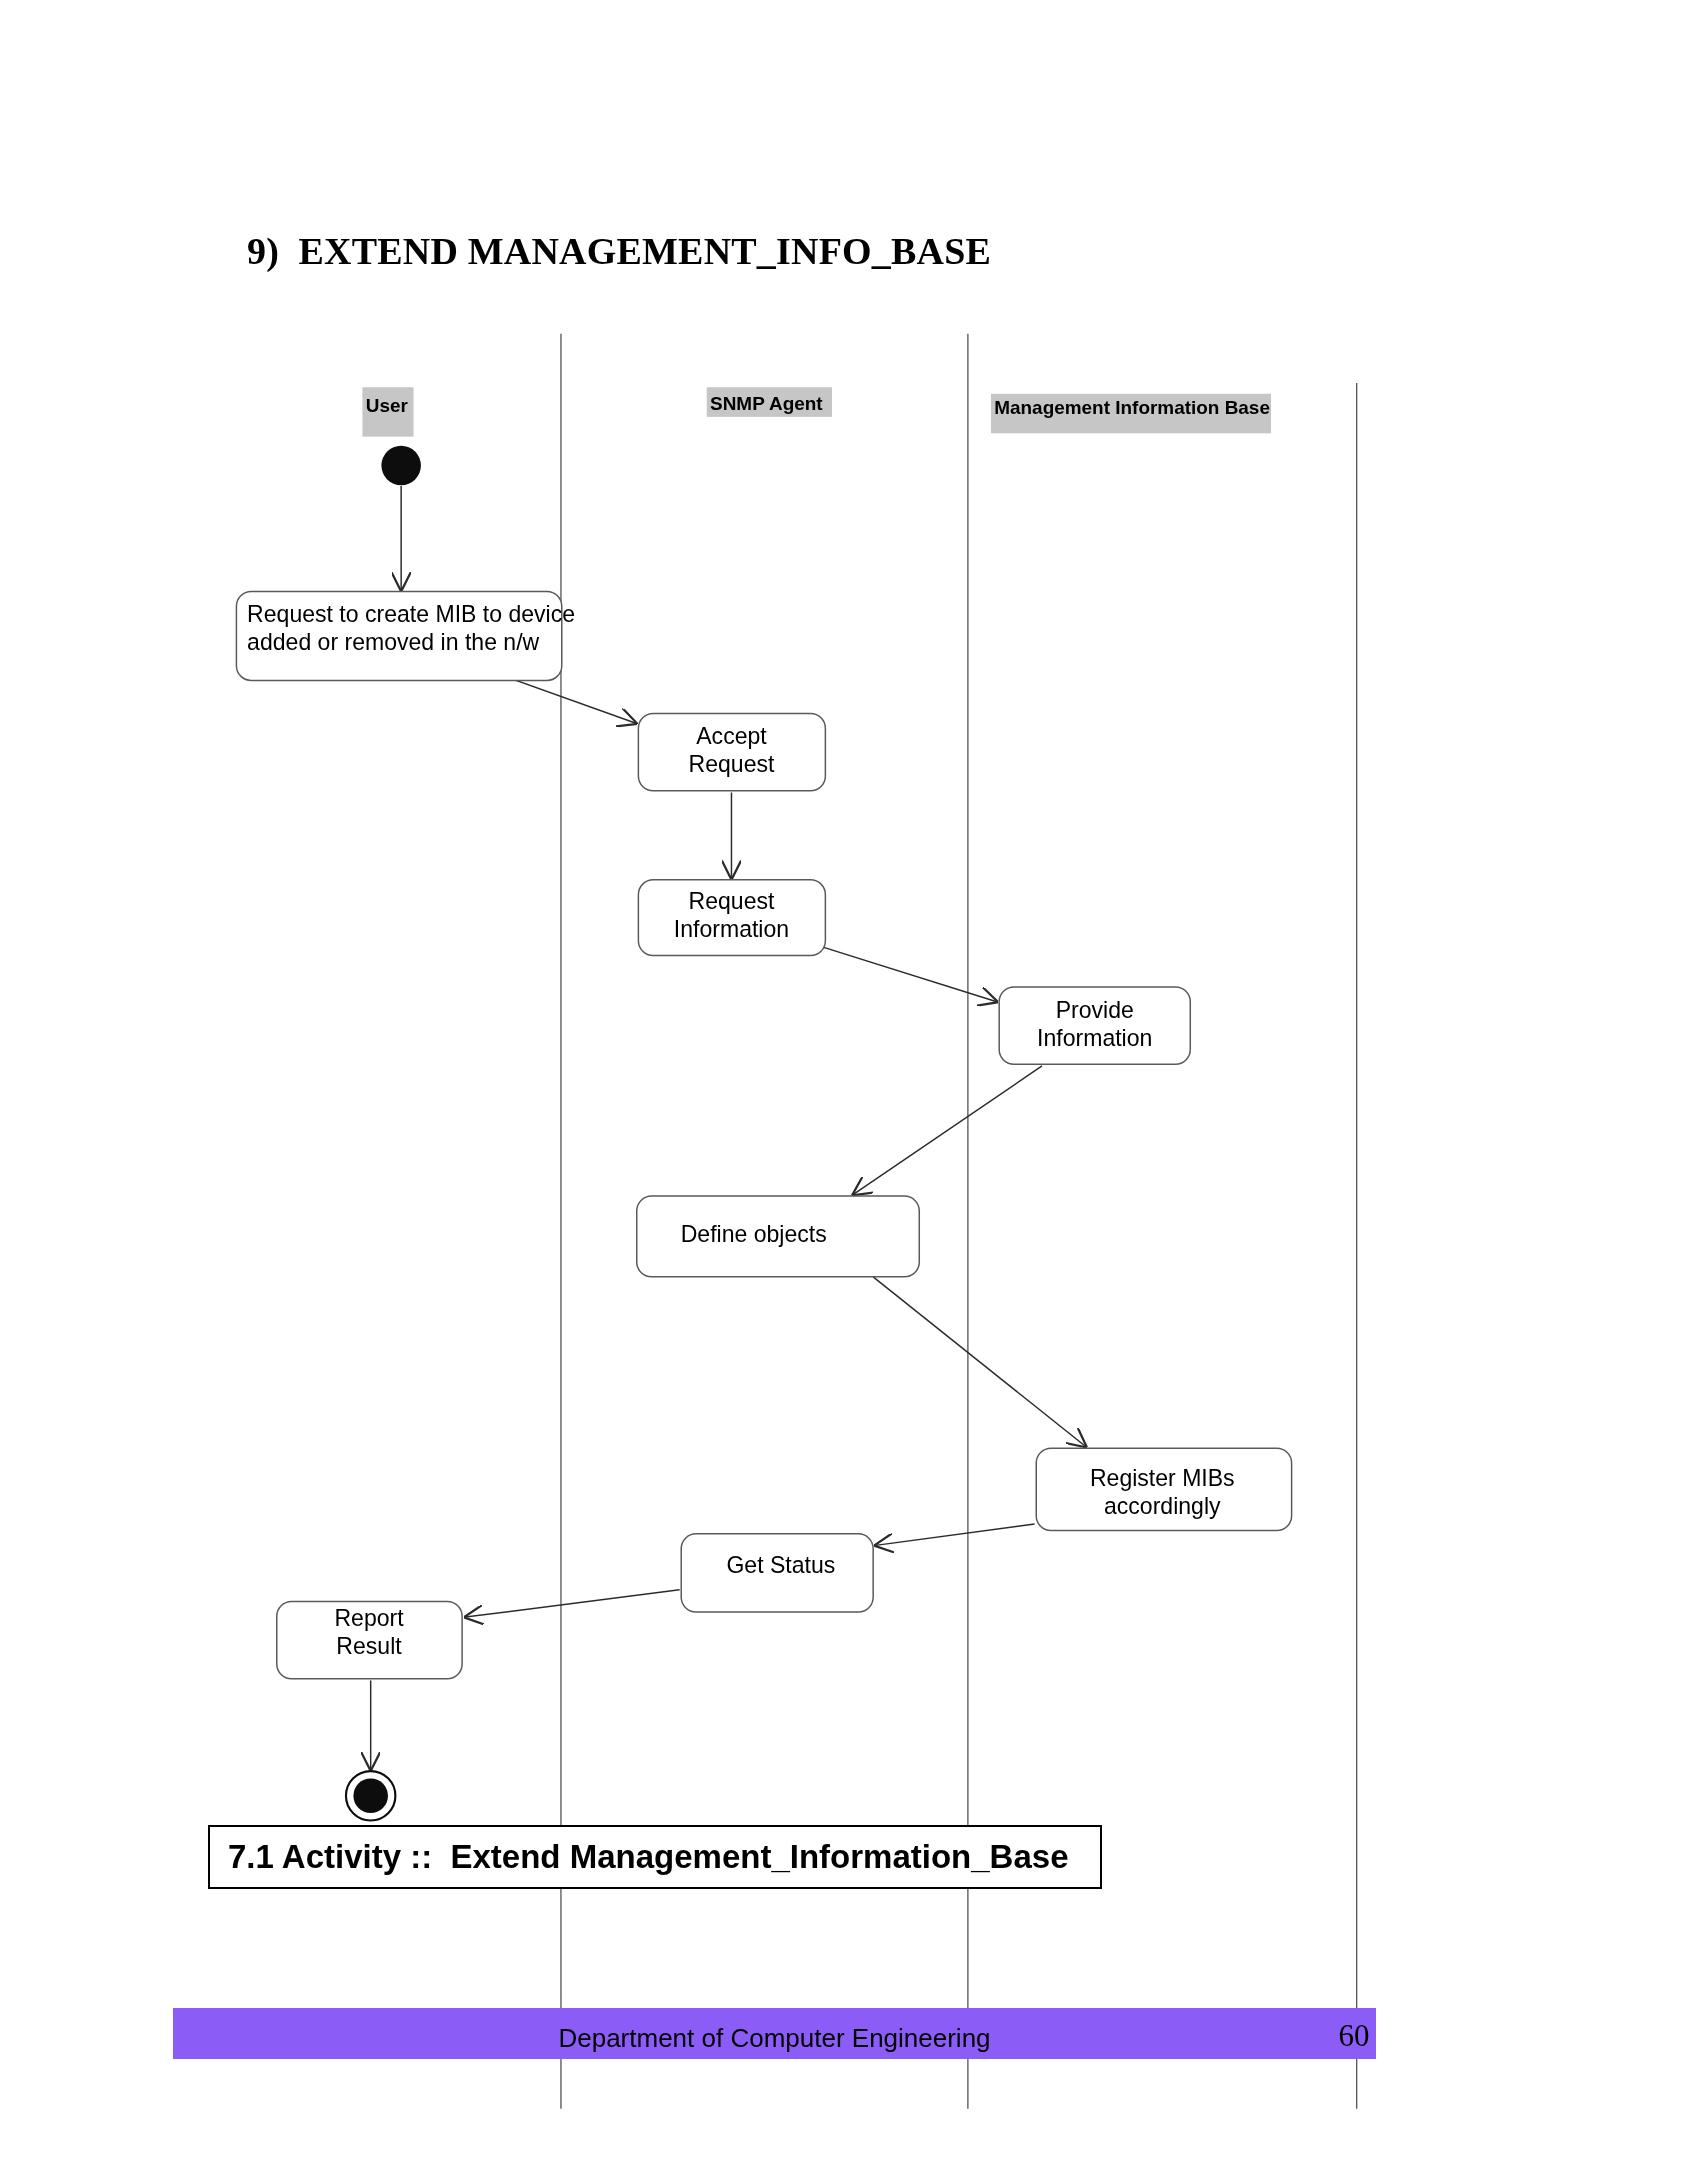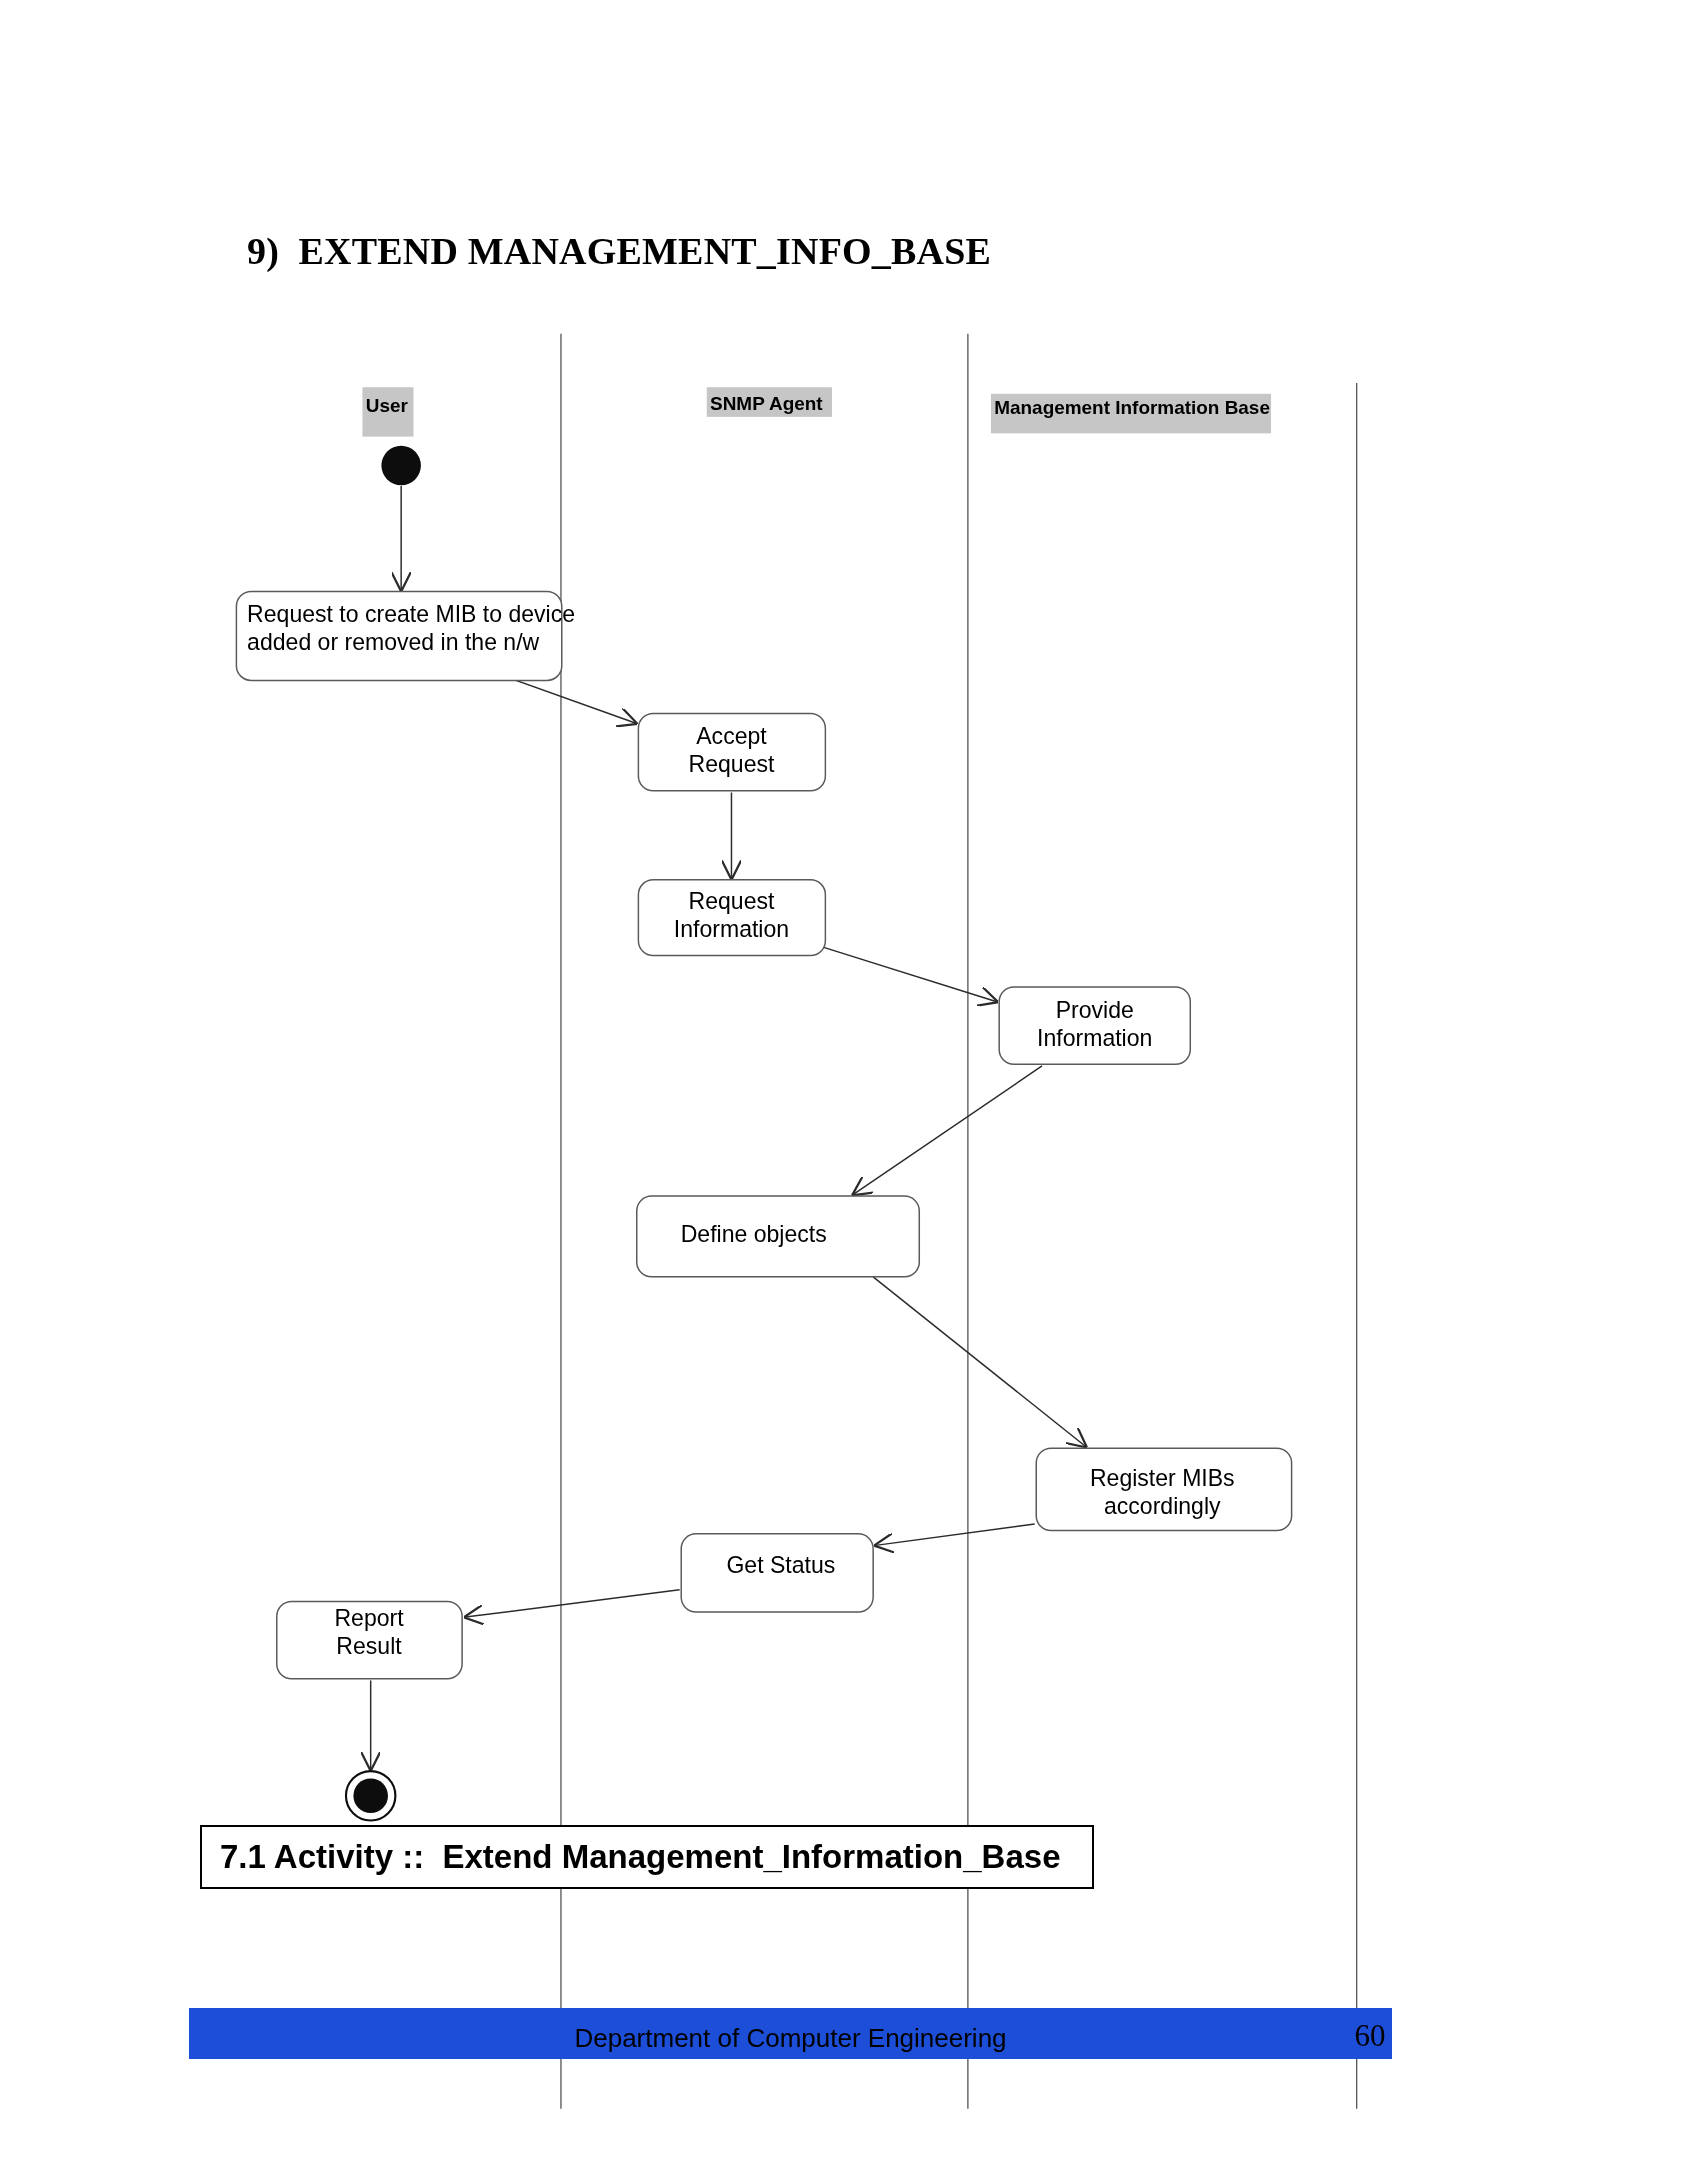--- a/index.html
+++ b/index.html
@@ -166,23 +166,23 @@
           <text x="448" y="2008" class="node-text" text-anchor="middle">Result</text>
         </g>
       </g>
     <g id="terminals-group">
         <circle cx="487" cy="565" r="24" fill="#0d0d0d"></circle>
         <circle cx="450" cy="2180" r="30" fill="#ffffff" stroke="#0d0d0d" stroke-width="2.6"></circle>
         <circle cx="450" cy="2180" r="21" fill="#0d0d0d"></circle>
       </g>
   </svg>
 
-  <div class="caption-box" id="caption-box" style="left: 200px; top: 1825px; width: 894px; height: 64px;">
+  <div class="caption-box" id="caption-box" style="left: 208px; top: 1825px; width: 894px; height: 64px;">
     <span class="caption-text">7.1 Activity ::  Extend Management_Information_Base</span>
   </div>
 
-  <div class="footer-bar" id="footer-bar" style="left: 189px; top: 2008px; width: 1203px; height: 51px; background: #1d4ed8;">
+  <div class="footer-bar" id="footer-bar" style="left: 173px; top: 2008px; width: 1203px; height: 51px; background: #8b5cf6;">
     <span class="footer-center">Department of Computer Engineering</span>
     <span class="footer-page">60</span>
   </div>
 
 </div>
 
 
 </body></html>

